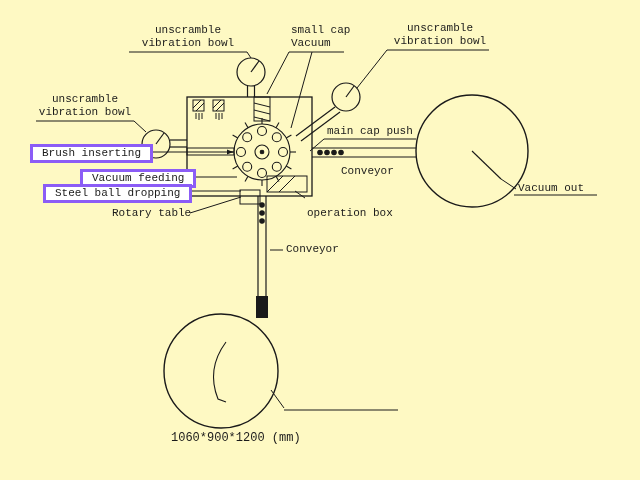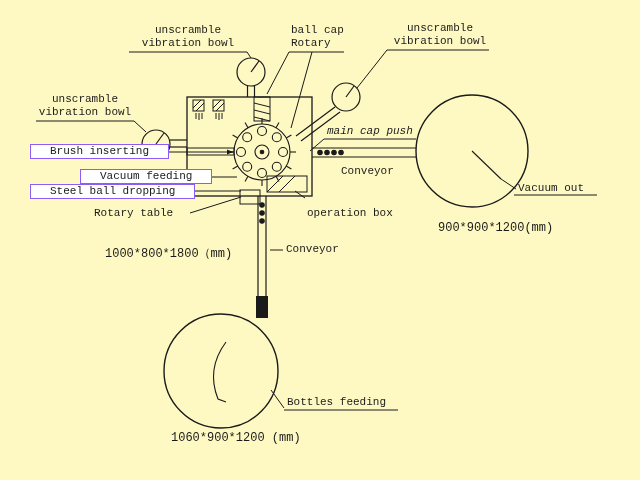--- a/index.html
+++ b/index.html
@@ -4,21 +4,21 @@
 <style>
   html,body{margin:0;padding:0;background:#fff;}
   #stage{
     position:relative;width:640px;height:480px;background:#fef9c3;
     font-family:"Liberation Mono","DejaVu Sans Mono",monospace;
     color:#1a1a1a;overflow:hidden;
   }
   #wires{position:absolute;left:0;top:0;}
   .lbl{position:absolute;font-size:11px;line-height:13px;white-space:nowrap;}
   .lbl.center{text-align:center;}
-  .boxed{border:1px solid #8b5cf6;padding:0 19px;background:#fff;}
+  .boxed{border:3px solid #8b5cf6;padding:0 9px;background:#fff;}
   .dim{font-size:12px;line-height:14px;}
 </style>
 </head>
 <body>
 
 <div id="stage">
 
   <svg id="wires" width="640" height="480" viewBox="0 0 640 480">
 
     <g stroke="#1a1a1a" fill="none" stroke-width="1.3">
@@ -176,53 +176,50 @@
       <line x1="284" y1="410" x2="398" y2="410"></line>
     </g>
   </svg>
 
   <div class="lbl center" style="left:129px;top:24px;width:118px;">
     <div>unscramble</div>
     <div>vibration bowl</div>
   </div>
 
   <div class="lbl" style="left:291px;top:24px;">
-    <div>ball cap</div>
-    <div>Rotary</div>
+    <div>small cap</div>
+    <div>Vacuum</div>
   </div>
 
   <div class="lbl center" style="left:385px;top:22px;width:110px;">
     <div>unscramble</div>
     <div>vibration bowl</div>
   </div>
 
   <div class="lbl center" style="left:32px;top:93px;width:106px;">
     <div>unscramble</div>
     <div>vibration bowl</div>
   </div>
 
   <div class="lbl boxed" style="left:30px;top:144px;">Brush inserting</div>
 
   <div class="lbl boxed" style="left:80px;top:169px;">Vacuum feeding</div>
 
-  <div class="lbl boxed" style="left:30px;top:184px;text-align:center;">Steel ball dropping</div>
-
-  <div class="lbl" style="left:94px;top:207px;">Rotary table</div>
-
-  <div class="lbl" style="left:327px;top:125px;font-style:italic;">main cap push</div>
+  <div class="lbl boxed" style="left:43px;top:184px;text-align:center;">Steel ball dropping</div>
+
+  <div class="lbl" style="left:112px;top:207px;">Rotary table</div>
+
+  <div class="lbl" style="left:327px;top:125px;">main cap push</div>
 
   <div class="lbl" style="left:341px;top:165px;">Conveyor</div>
 
   <div class="lbl" style="left:307px;top:207px;">operation box</div>
 
   <div class="lbl" style="left:518px;top:182px;">Vacuum out</div>
 
-  <div class="lbl dim" style="left:438px;top:221px;">900*900*1200(mm)</div>
-
-  <div class="lbl dim" style="left:105px;top:247px;">1000*800*1800（mm)</div>
+
 
   <div class="lbl" style="left:286px;top:243px;">Conveyor</div>
 
-  <div class="lbl" style="left:287px;top:396px;">Bottles feeding</div>
 
   <div class="lbl dim" style="left:171px;top:431px;">1060*900*1200 (mm)</div>
 
 </div>
 
 </body></html>

